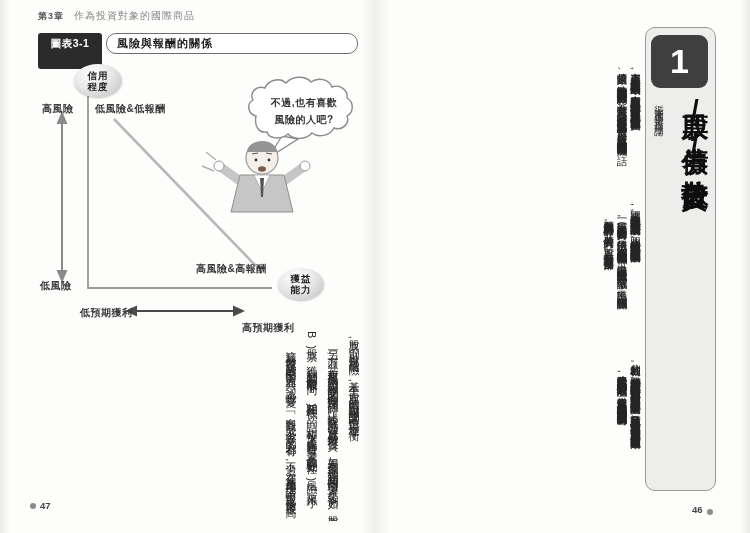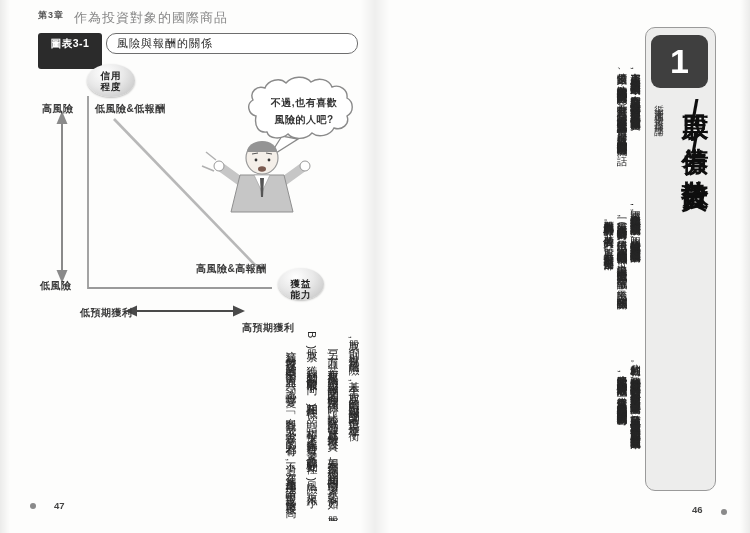--- a/index.html
+++ b/index.html
@@ -5,28 +5,28 @@
   html,body{margin:0;padding:0;background:#d8d6d2;}
   .book{position:relative;width:750px;height:533px;background:#fdfdfc;overflow:hidden;
         font-family:"Liberation Sans",sans-serif;color:#222;}
   .abs{position:absolute;}
   
   .spine{left:360px;top:0;width:30px;height:533px;
          background:linear-gradient(90deg,rgba(0,0,0,0) 0%,rgba(0,0,0,0.06) 50%,rgba(0,0,0,0) 100%);}
   .edge-l{left:0;top:0;width:10px;height:533px;background:linear-gradient(90deg,rgba(0,0,0,0.07),rgba(0,0,0,0));}
   .edge-r{right:0;top:0;width:10px;height:533px;background:linear-gradient(270deg,rgba(0,0,0,0.07),rgba(0,0,0,0));}
   
-  .chap-hdr{left:38px;top:9px;display:flex;align-items:flex-start;gap:10px;}
+  .chap-hdr{left:38px;top:9px;display:flex;align-items:center;gap:10px;}
   .chap-label{font-size:9px;font-weight:bold;color:#555;letter-spacing:1px;}
-  .chap-title{font-size:13px;color:#888;letter-spacing:1px;}
+  .chap-title{font-size:10px;color:#888;letter-spacing:1px;}
   
   .fig-badge{left:38px;top:33px;width:64px;height:36px;background:#2b2b2b;border-radius:3px;
              color:#fff;font-size:10.5px;font-weight:bold;text-align:center;line-height:20px;letter-spacing:0.5px;}
   .fig-titlebox{left:106px;top:33px;width:240px;height:19px;border:1.5px solid #6e6e6e;border-radius:10px;
-                font-size:11px;font-weight:normal;color:#1c1c1c;line-height:19px;padding-left:10px;letter-spacing:1px;background:#fff;}
+                font-size:11px;font-weight:bold;color:#1c1c1c;line-height:19px;padding-left:10px;letter-spacing:1px;background:#fff;}
   
   .axlab{font-size:10px;font-weight:bold;color:#3a3a3a;letter-spacing:0.5px;white-space:nowrap;}
   .oval{border-radius:50%;background:radial-gradient(ellipse at 38% 28%,#ffffff 0%,#e8e8e8 45%,#bdbdbd 100%);
         box-shadow:0 1px 2px rgba(0,0,0,0.25);display:flex;flex-direction:column;align-items:center;justify-content:center;
         font-size:9.5px;font-weight:bold;color:#222;line-height:11px;letter-spacing:1px;}
   .bubble-line{font-size:10px;font-weight:bold;color:#333;text-align:center;width:96px;letter-spacing:0.5px;}
   
   .vbody{writing-mode:vertical-rl;text-orientation:mixed;overflow:hidden;}
   .vbody p{margin:0;padding:0;text-indent:1em;}
   .vbody p.cont{text-indent:0;}
@@ -35,21 +35,21 @@
   .band1{top:54px;} .band2{top:202px;} .band3{top:356px;}
   
   .sec-card{left:645px;top:27px;width:69px;height:462px;background:#ededec;border:1.2px solid #9a9a9a;border-radius:10px;}
   .sec-num{left:651px;top:35px;width:57px;height:53px;background:#3f3f3f;border-radius:9px;
            color:#fff;font-size:34px;font-weight:bold;text-align:center;line-height:53px;}
   .sec-sub{left:651px;top:97px;height:170px;width:14px;writing-mode:vertical-rl;text-orientation:upright;
            font-size:9.5px;color:#333;letter-spacing:2.5px;}
   .sec-title{left:667px;top:93px;height:290px;width:46px;writing-mode:vertical-rl;text-orientation:upright;
              font-size:27px;font-weight:bold;color:#0e0e0e;letter-spacing:1px;}
   
-  .pagenum{display:flex;align-items:center;gap:18px;font-size:9.5px;font-weight:bold;color:#444;}
+  .pagenum{display:flex;align-items:center;gap:4px;font-size:9.5px;font-weight:bold;color:#444;}
   .orn{width:6px;height:6px;border-radius:50%;background:#8a8a8a;display:inline-block;}
   .foot-l{left:30px;top:500px;}
   .foot-r{left:692px;top:504px;align-items:flex-end;}
   svg{position:absolute;left:0;top:0;pointer-events:none;}
 </style>
 </head>
 <body>
 
 <div class="book">
 
@@ -121,29 +121,29 @@
       <ellipse cx="675" cy="477" rx="5" ry="2.5" fill="#777"></ellipse>
       <ellipse cx="687" cy="477" rx="5" ry="2.5" fill="#777"></ellipse>
       <circle cx="681" cy="423" r="9" fill="#f4efe9" stroke="#999" stroke-width="1"></circle>
       <path d="M673,420 a8,6.5 0 0 1 16,0 z" fill="#949494"></path>
       <circle cx="678" cy="424" r="0.9" fill="#333"></circle>
       <circle cx="685" cy="424" r="0.9" fill="#333"></circle>
       <ellipse cx="681.5" cy="429" rx="2" ry="1.3" fill="#7a5a4f"></ellipse>
     </g>
   </svg>
 
-  <div class="abs oval" style="left:87px;top:64px;width:48px;height:33px;">
+  <div class="abs oval" style="left:74px;top:64px;width:48px;height:33px;">
     <span>信用</span>
     <span>程度</span>
   </div>
   <div class="abs axlab" style="left:42px;top:102px;">高風險</div>
   <div class="abs axlab" style="left:40px;top:279px;">低風險</div>
   <div class="abs axlab" style="left:95px;top:102px;">低風險&amp;低報酬</div>
   <div class="abs axlab" style="left:196px;top:262px;">高風險&amp;高報酬</div>
-  <div class="abs oval" style="left:278px;top:268px;width:46px;height:32px;justify-content:flex-end;">
+  <div class="abs oval" style="left:278px;top:268px;width:46px;height:32px;">
     <span>獲益</span>
     <span>能力</span>
   </div>
   <div class="abs axlab" style="left:80px;top:306px;">低預期獲利</div>
   <div class="abs axlab" style="left:242px;top:306px;margin-top:15px;">高預期獲利</div>
   <div class="abs bubble-line" style="left:256px;top:96px;">不過,也有喜歡</div>
   <div class="abs bubble-line" style="left:256px;top:113px;">風險的人吧?</div>
 
   <div class="abs vbody lp-body">
     <p class="cont">股票,則可視為高風險。基本上,股票的風險與報酬之間也呈現一種平衡。</p>

